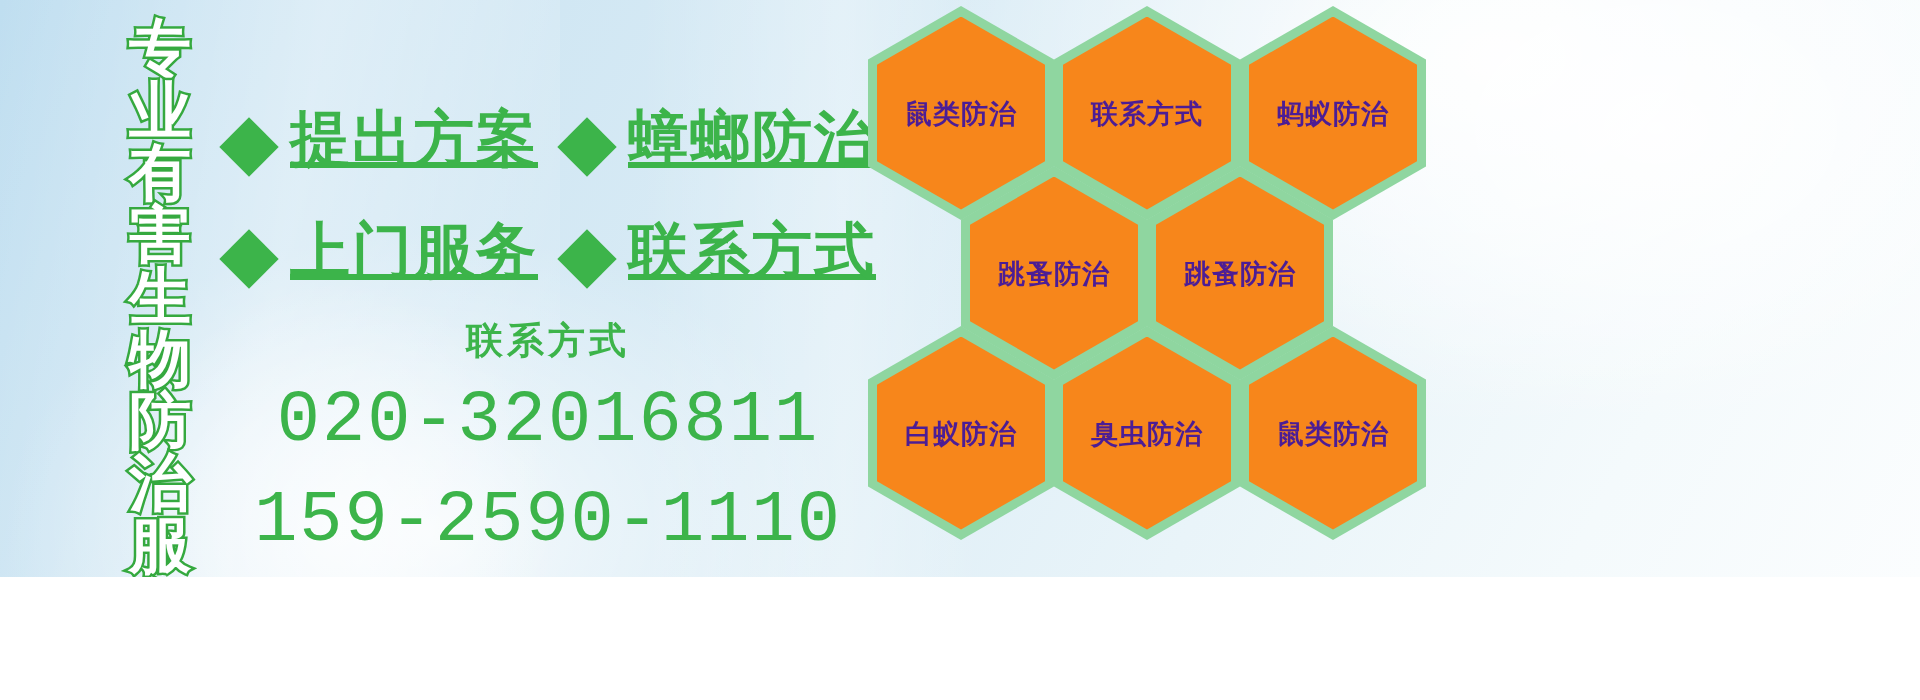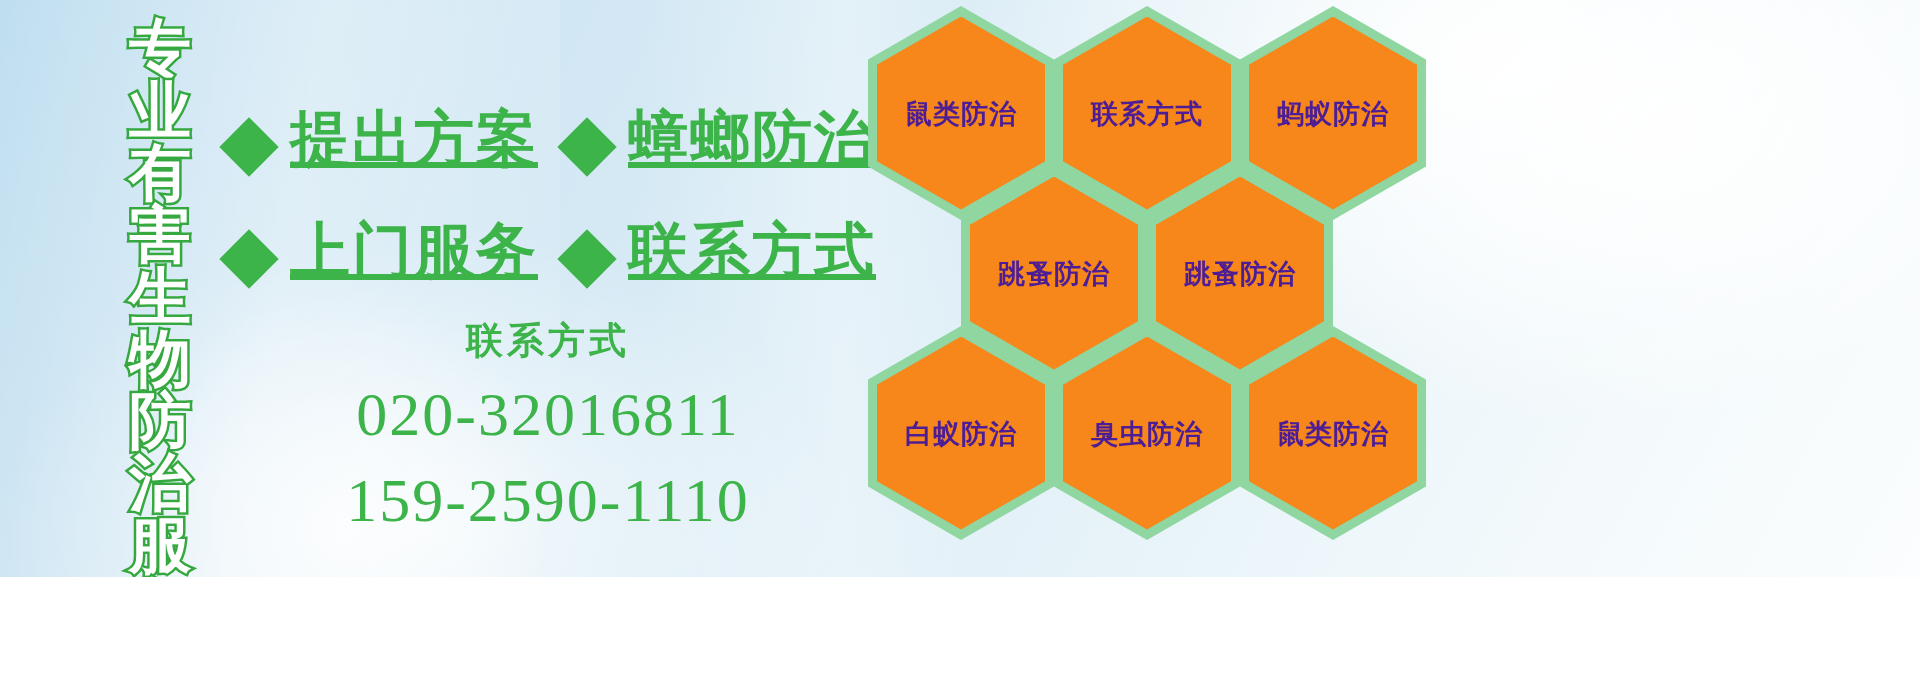--- a/index.html
+++ b/index.html
@@ -106,25 +106,25 @@
     color:#3cb44a;
   }
   .contact-title {
     font-size:37px;
     font-weight:bold;
     letter-spacing:4px;
     line-height:1.25;
     margin-bottom:8px;
   }
   .contact-phone {
-    font-size:62px;
+    font-size:72px;
     font-weight:normal;
     letter-spacing:2px;
     line-height:1.38;
-    font-family:Liberation Serif, serif;
+    font-family:Liberation Mono, monospace;
   }
 
   
   .hex-grid {
     position:absolute;
     left:858px;
     top:-8px;
     width:600px;
     height:716px;
   }

